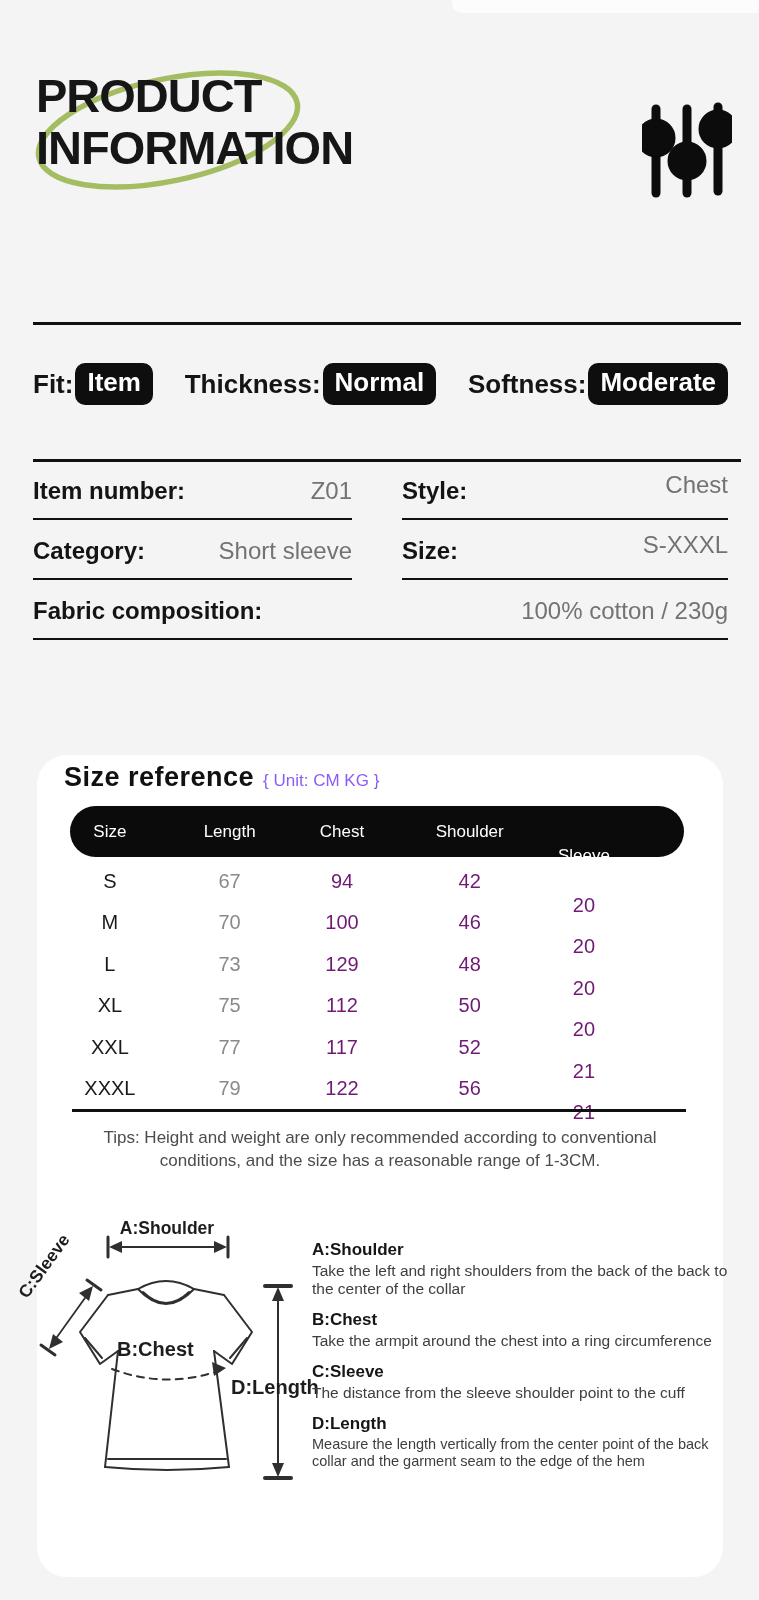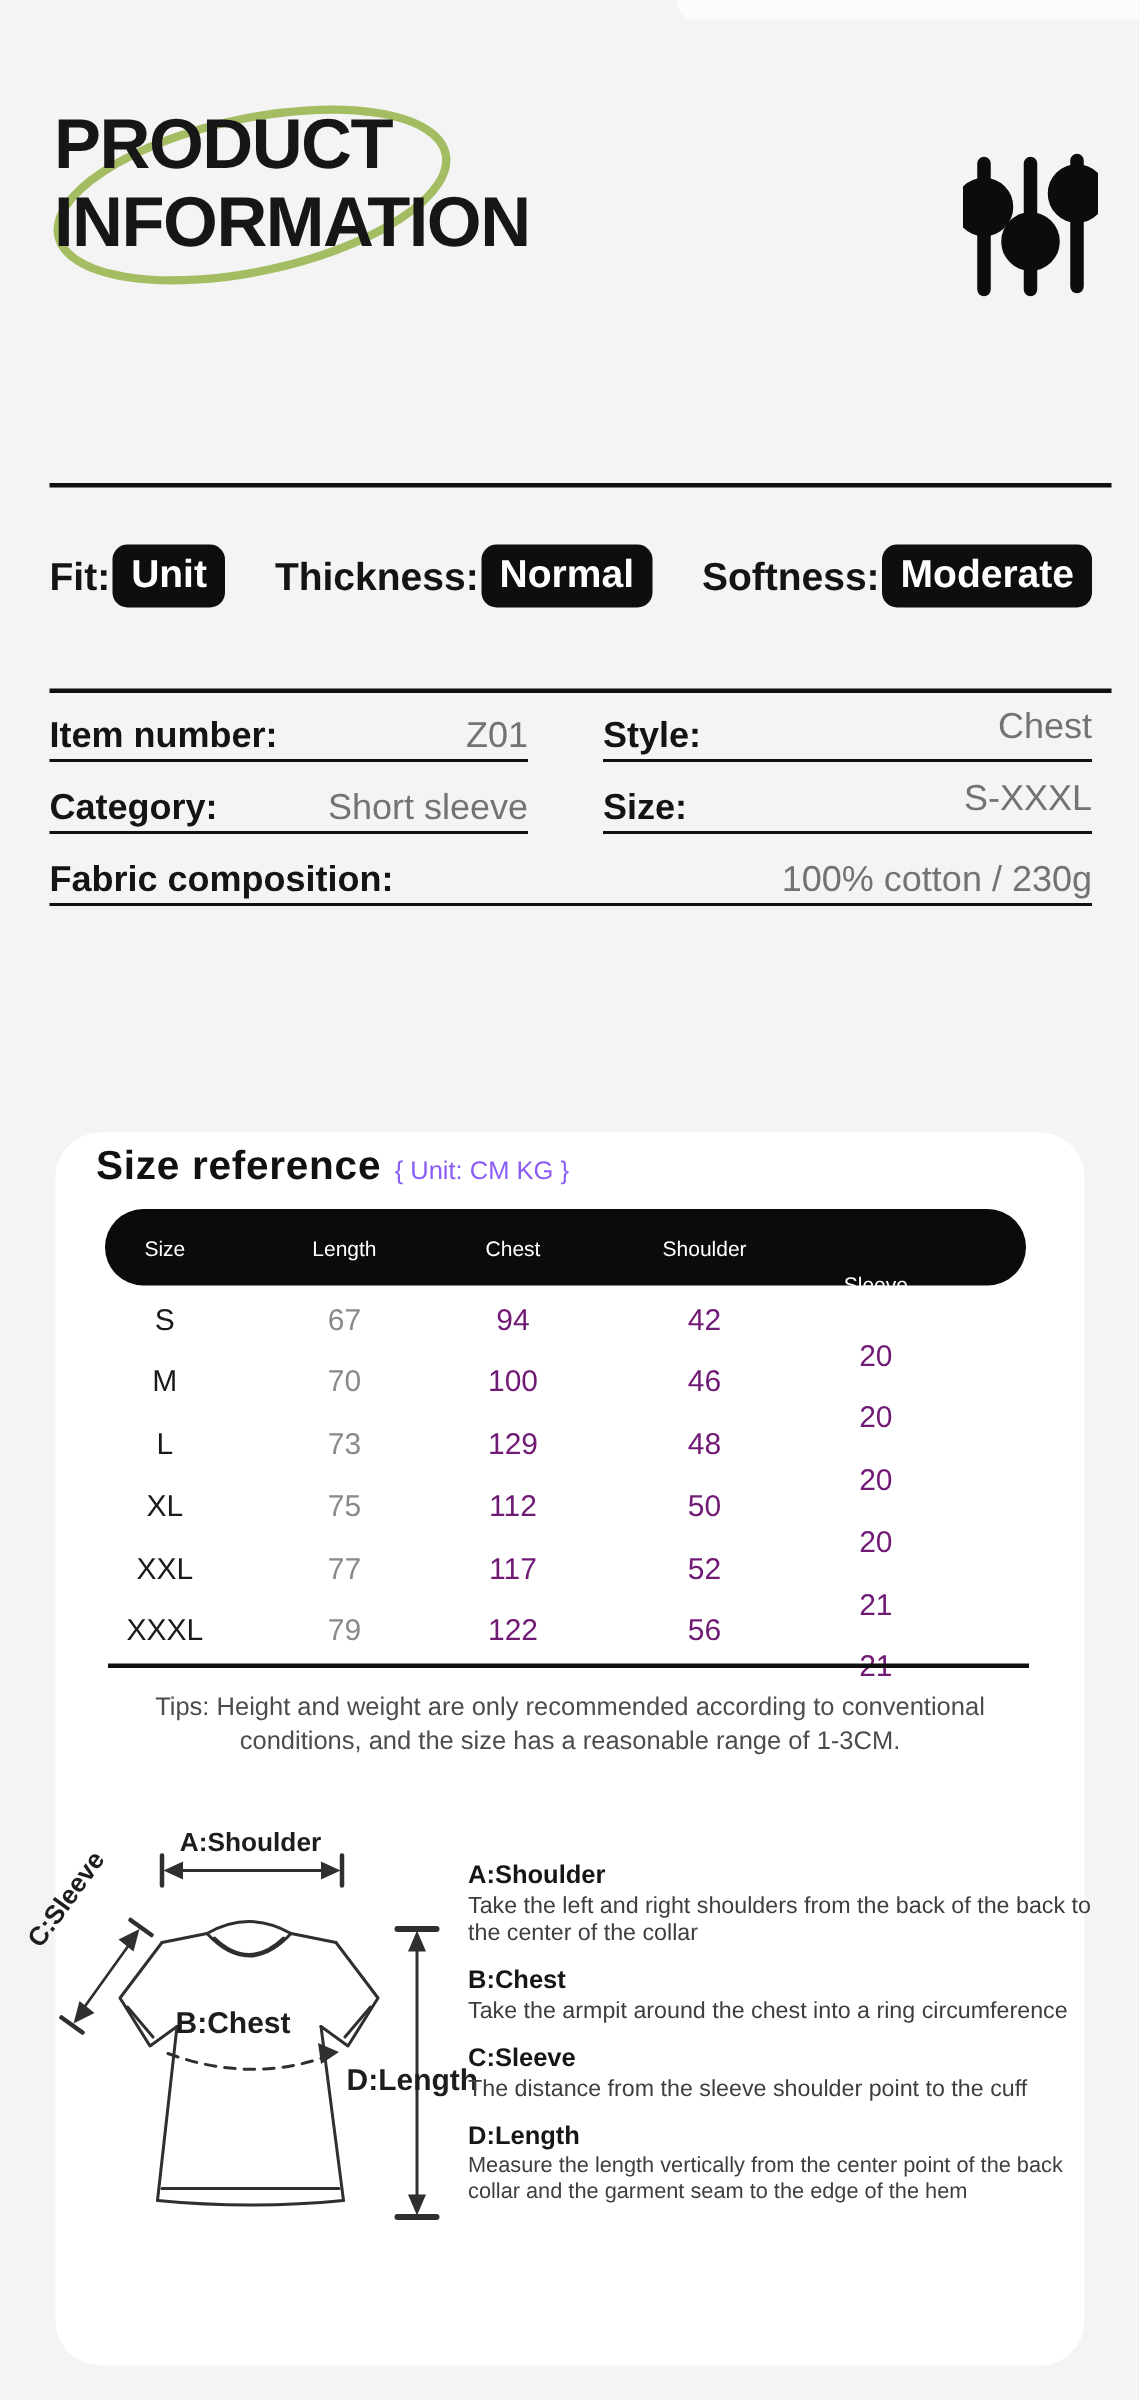--- a/index.html
+++ b/index.html
@@ -21,35 +21,35 @@
   .rule2{left:33px;top:459px;width:708px;}
 
   
   .attr-row{position:absolute;left:33px;top:363px;width:695px;display:flex;justify-content:space-between;align-items:center;}
   .attr-group{display:flex;align-items:center;}
   .attr-label{font-size:26px;font-weight:bold;color:#141414;white-space:nowrap;}
   .attr-badge{background:#0e0e0e;color:#ffffff;font-size:26px;font-weight:bold;padding:4px 12px 7px;border-radius:10px;margin-left:2px;white-space:nowrap;}
 
   
   .details{position:absolute;left:33px;top:477px;width:695px;display:grid;grid-template-columns:319px 326px;column-gap:50px;}
-  .detail-row{display:flex;justify-content:space-between;align-items:baseline;border-bottom:2.5px solid #101010;padding-bottom:1px;margin-bottom:17px;}
+  .detail-row{display:flex;justify-content:space-between;align-items:baseline;border-bottom:2.5px solid #101010;padding-bottom:13px;margin-bottom:17px;}
   .detail-row.full{grid-column:1 / span 2;}
   .detail-label{font-size:24px;font-weight:bold;color:#141414;white-space:nowrap;}
   .detail-value{font-size:24px;color:#737373;white-space:nowrap;}
   .detail-value.raised{transform:translateY(-6px);}
 
   
   .card{position:absolute;left:37px;top:755px;width:686px;height:822px;background:#ffffff;border-radius:30px;}
   .card-title-row{position:absolute;left:64px;top:762px;display:flex;align-items:baseline;}
   .card-title{font-size:27px;font-weight:bold;color:#111111;letter-spacing:0.5px;}
   .card-unit{font-size:17px;color:#8b5cf6;margin-left:9px;}
 
   .table-head{position:absolute;left:70px;top:806px;width:614px;height:51px;background:#0b0b0b;border-radius:26px;}
   .col{position:absolute;top:50%;transform:translate(-50%,-50%);white-space:nowrap;}
-  .table-head .col{color:#ffffff;font-size:14px;}
+  .table-head .col{color:#ffffff;font-size:17px;}
   .c1{left:6.5%;} .c2{left:26%;} .c3{left:44.3%;} .c4{left:65.1%;} .c5{left:83.7%;margin-top:24px;}
 
   .table-body{position:absolute;left:70px;top:860px;width:614px;}
   .trow{position:relative;height:41.5px;}
   .trow .col{font-size:20px;color:#701a75;}
   .trow .col.size{color:#1a1a1a;}
   .trow .col.len{color:#8a8a8a;}
 
   .table-rule{position:absolute;left:72px;top:1109px;width:614px;height:2.5px;background:#101010;}
 
@@ -95,21 +95,21 @@
       <circle cx="45" cy="59" r="15"></circle>
       <circle cx="76" cy="27" r="15"></circle>
     </g>
   </svg>
 
   <div class="rule rule1"></div>
 
   <div class="attr-row">
     <div class="attr-group">
       <span class="attr-label">Fit:</span>
-      <span class="attr-badge">Unit</span>
+      <span class="attr-badge">Item</span>
     </div>
     <div class="attr-group">
       <span class="attr-label">Thickness:</span>
       <span class="attr-badge">Normal</span>
     </div>
     <div class="attr-group">
       <span class="attr-label">Softness:</span>
       <span class="attr-badge">Moderate</span>
     </div>
   </div>

